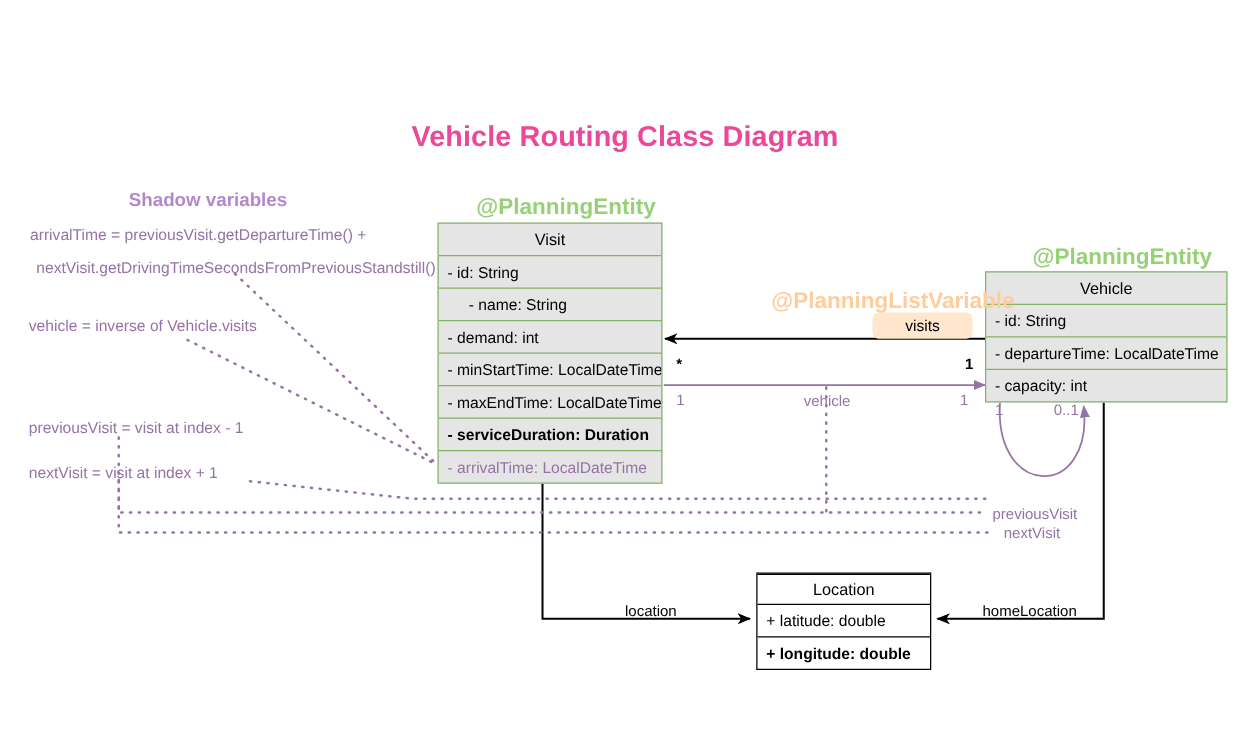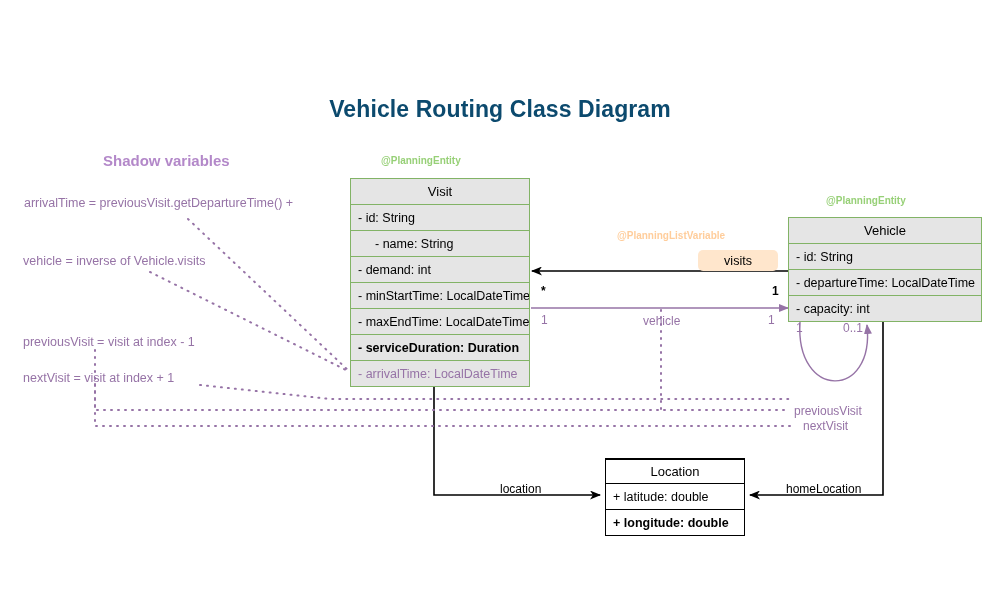--- a/index.html
+++ b/index.html
@@ -30,28 +30,28 @@
   }
 
   
   .page-title {
     position: absolute;
     left: 0; top: 96px;
     width: 1000px;
     text-align: center;
     font-size: 23px;
     font-weight: bold;
-    color: #0c4a6e;
+    color: #ec4899;
     letter-spacing: 0.1px;
   }
 
   
   .stereotype {
     position: absolute;
-    font-size: 10px;
+    font-size: 18px;
     font-weight: bold;
     white-space: nowrap;
   }
   .stereotype.green { color: #97d077; }
   .stereotype.orange { color: #ffcd9b; }
   .stereotype.purple { color: #b388c9; }
 
   
   .uml-class {
     position: absolute;
@@ -162,21 +162,22 @@
       <path d="M 200 385 L 330 399 L 790 399"></path>
 
       <path d="M 661 310 L 661 411"></path>
     </g>
   </svg>
 
   <div class="page-title">Vehicle Routing Class Diagram</div>
 
   <div class="stereotype purple" style="left:103px; top:152px; font-size:15px;">Shadow variables</div>
 
-  <div class="note" style="left:24px; top:181px;margin-top:15px;">arrivalTime = previousVisit.getDepartureTime() +</div>
+  <div class="note" style="left:24px; top:181px;">arrivalTime = previousVisit.getDepartureTime() +</div>
+  <div class="note" style="left:29px; top:207px;">nextVisit.getDrivingTimeSecondsFromPreviousStandstill()</div>
   <div class="note" style="left:23px; top:254px;">vehicle = inverse of Vehicle.visits</div>
   <div class="note" style="left:23px; top:335px;">previousVisit = visit at index - 1</div>
   <div class="note" style="left:23px; top:371px;">nextVisit = visit at index + 1</div>
 
   <div class="stereotype green" style="left:381px; top:155px;">@PlanningEntity</div>
 
   <div class="uml-class" style="left:350px; top:178px; width:180px;">
     <div class="uml-row header" style="height:25px;">Visit</div>
     <div class="uml-row" style="height:26px;">- id: String</div>
     <div class="uml-row" style="height:26px;padding-left:24px;">- name: String</div>

